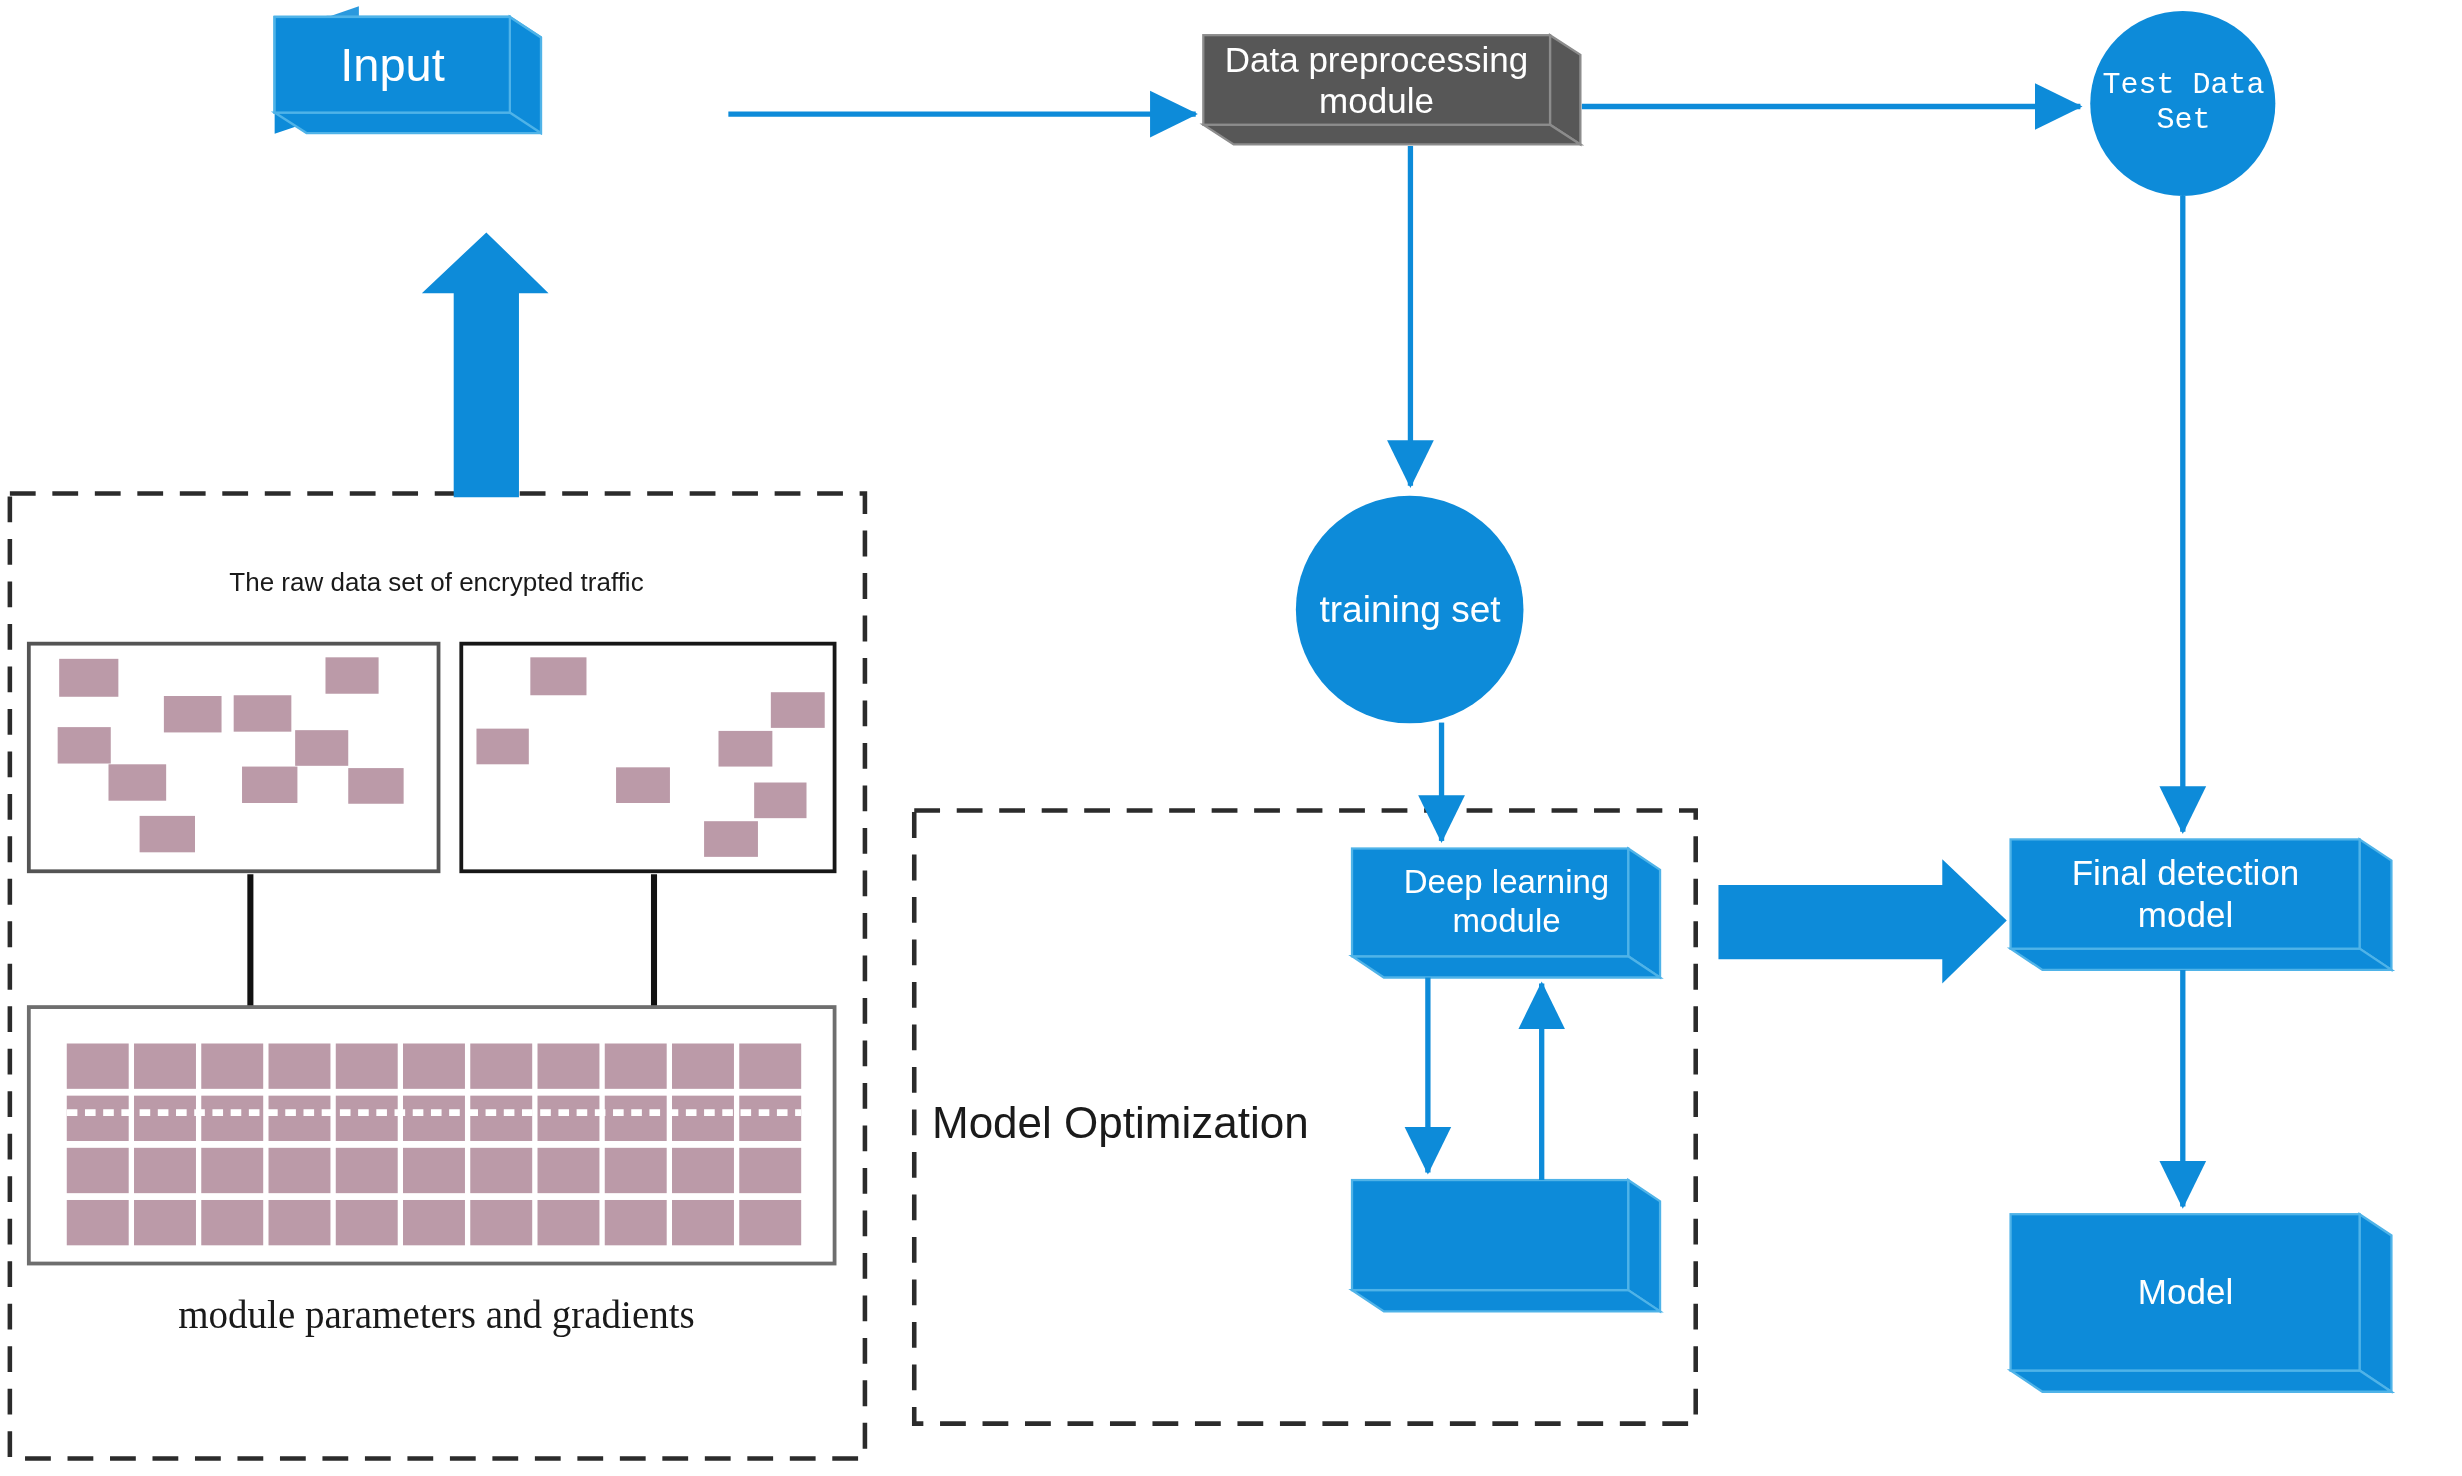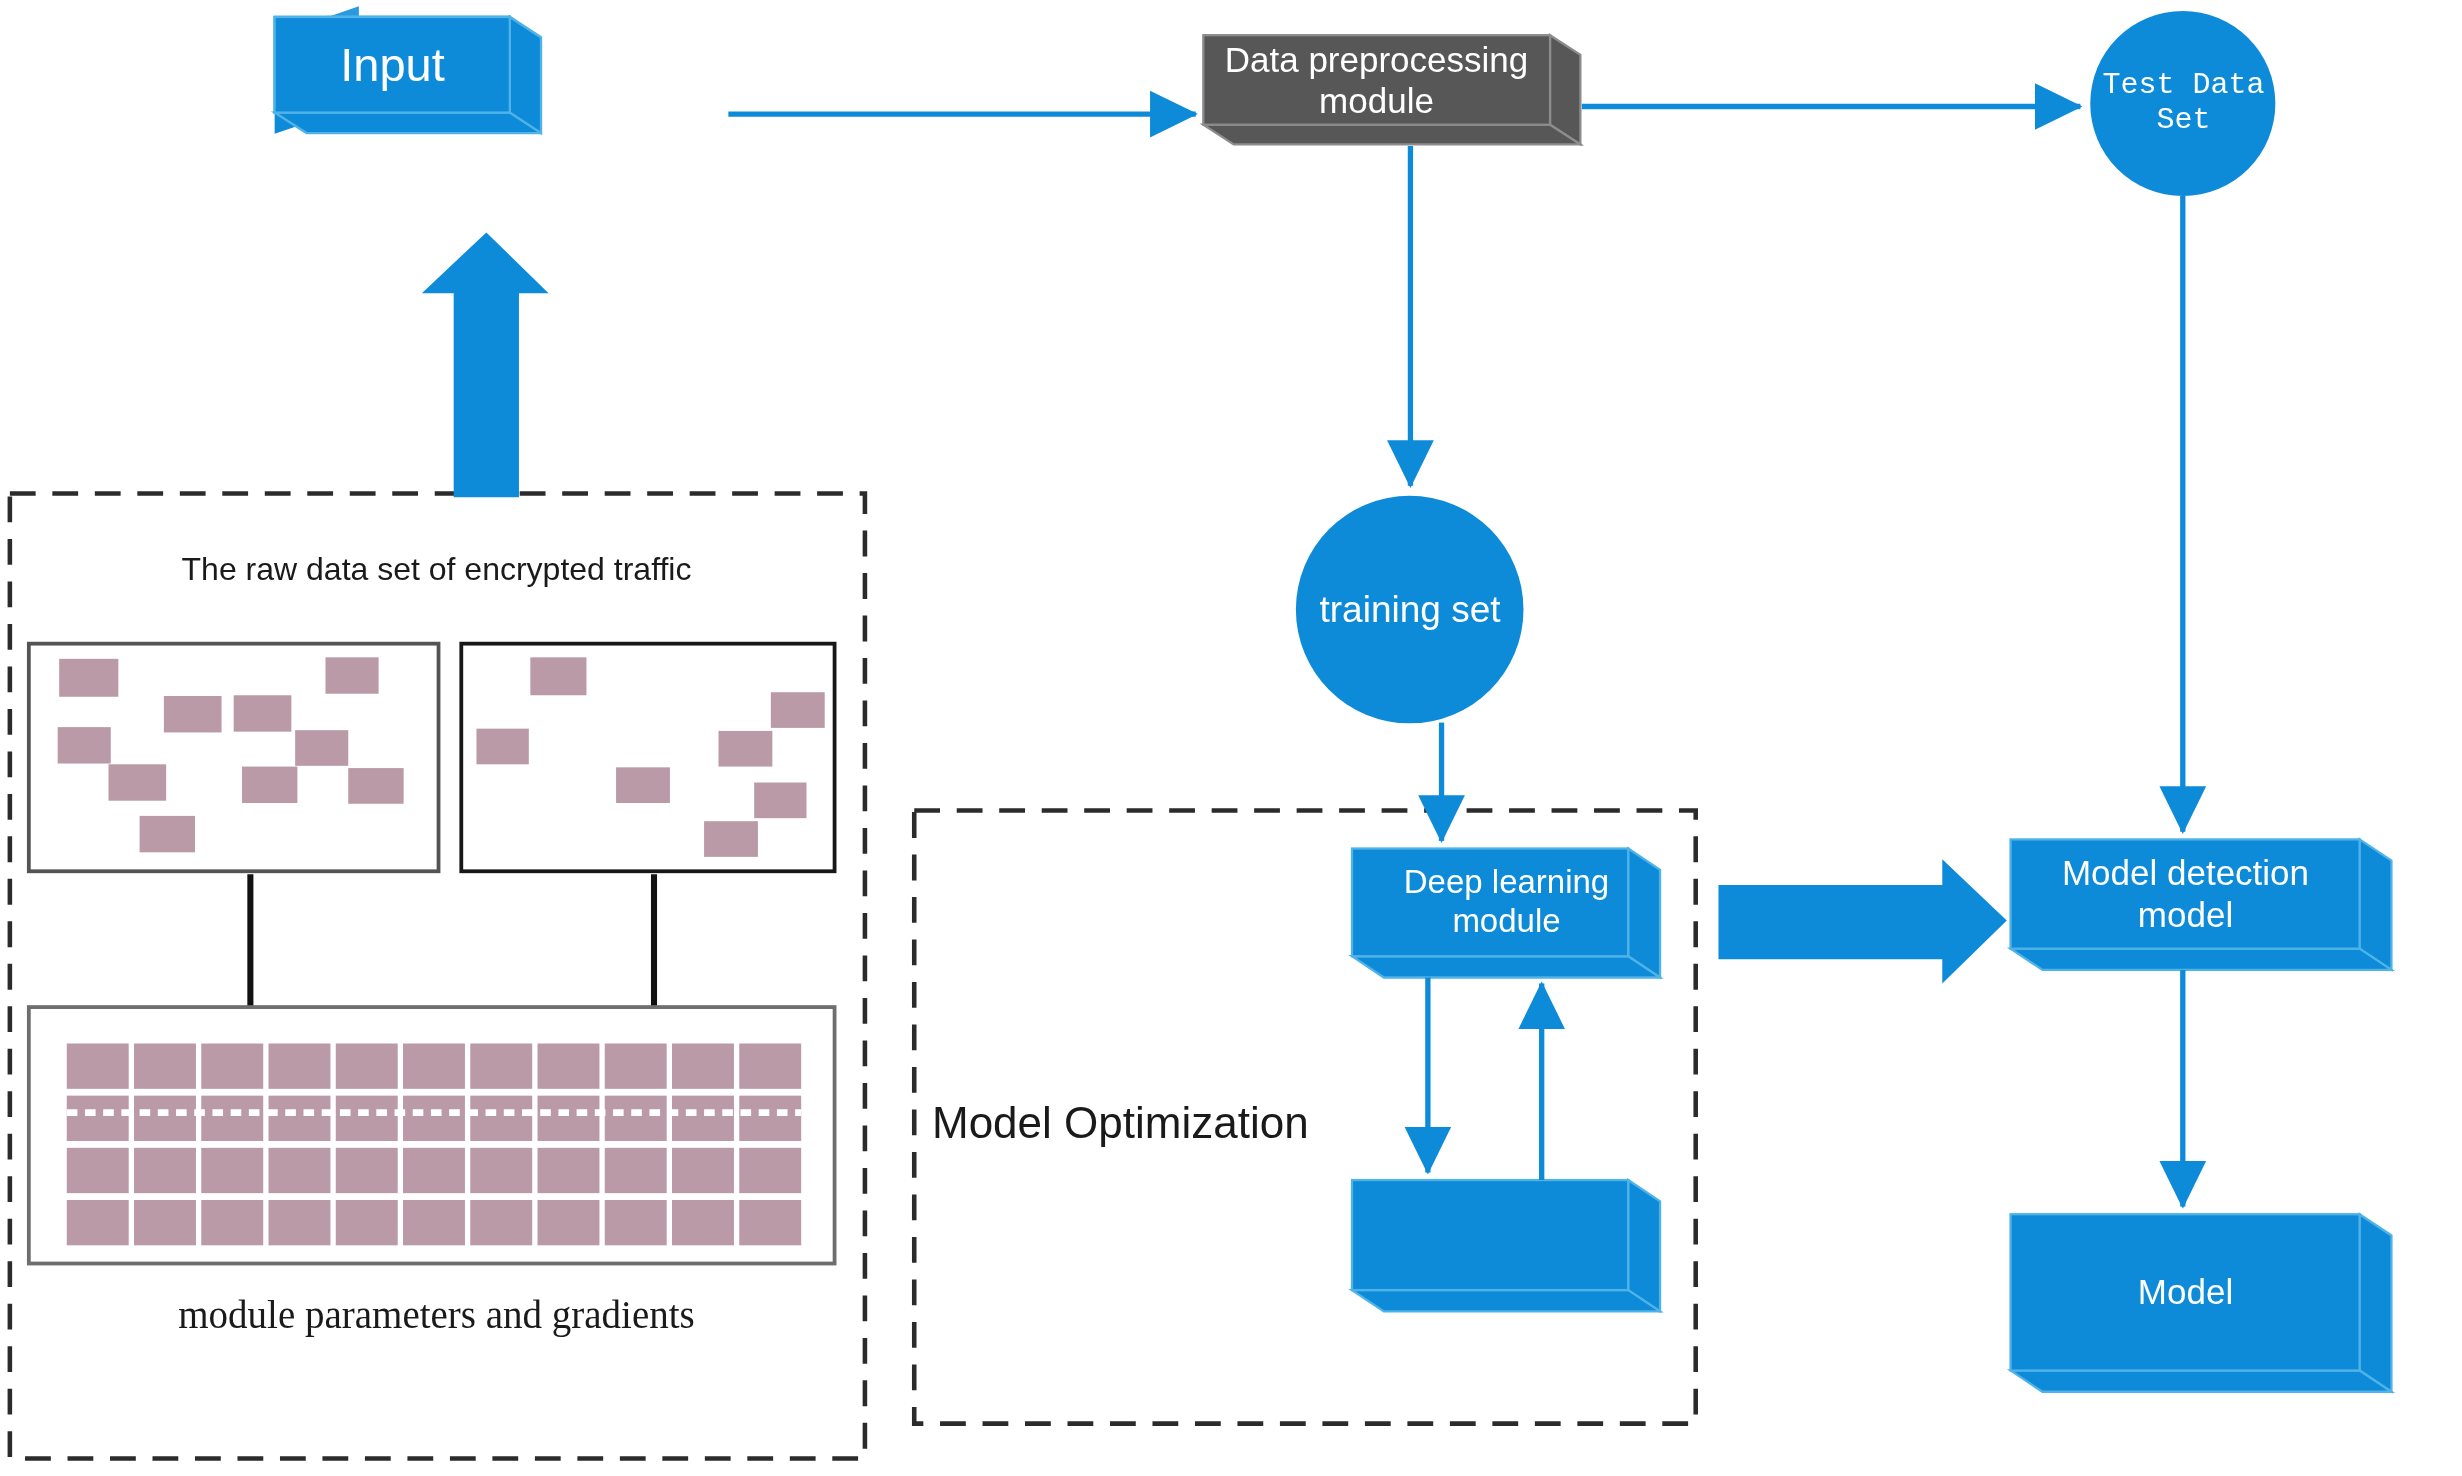--- a/index.html
+++ b/index.html
@@ -196,25 +196,25 @@
 
   <div class="lbl lbl-white" style="left:2091px;top:10.6px;width:185px;height:185px;font-size:30px;font-family:Liberation Mono, monospace;">Test Data
 Set</div>
 
   <div class="lbl lbl-white" style="left:1296px;top:496px;width:228px;height:228px;font-size:37px;">training set</div>
 
   <div class="lbl lbl-white" style="left:1352px;top:848px;width:309px;height:108px;font-size:33px;">Deep learning
 module</div>
 
 
-  <div class="lbl lbl-white" style="left:2011px;top:839px;width:349px;height:109px;font-size:35px;">Model detection
+  <div class="lbl lbl-white" style="left:2011px;top:839px;width:349px;height:109px;font-size:35px;">Final detection
 model</div>
 
   <div class="lbl lbl-white" style="left:2011px;top:1214px;width:349px;height:156px;font-size:35px;">Model</div>
 
-  <div class="lbl lbl-dark" style="left:23px;top:542px;width:827px;height:56px;font-size:32px;">The raw data set of encrypted traffic</div>
+  <div class="lbl lbl-dark" style="left:23px;top:554px;width:827px;height:56px;font-size:26px;">The raw data set of encrypted traffic</div>
 
   <div class="lbl lbl-dark serif" style="left:23px;top:1290px;width:827px;height:50px;font-size:39px;">module parameters and gradients</div>
 
   <div class="lbl lbl-dark" style="left:932px;top:1099px;width:463px;height:47px;font-size:44px;justify-content:flex-start;">Model Optimization</div>
 
 </div>
 
 
 </body></html>

